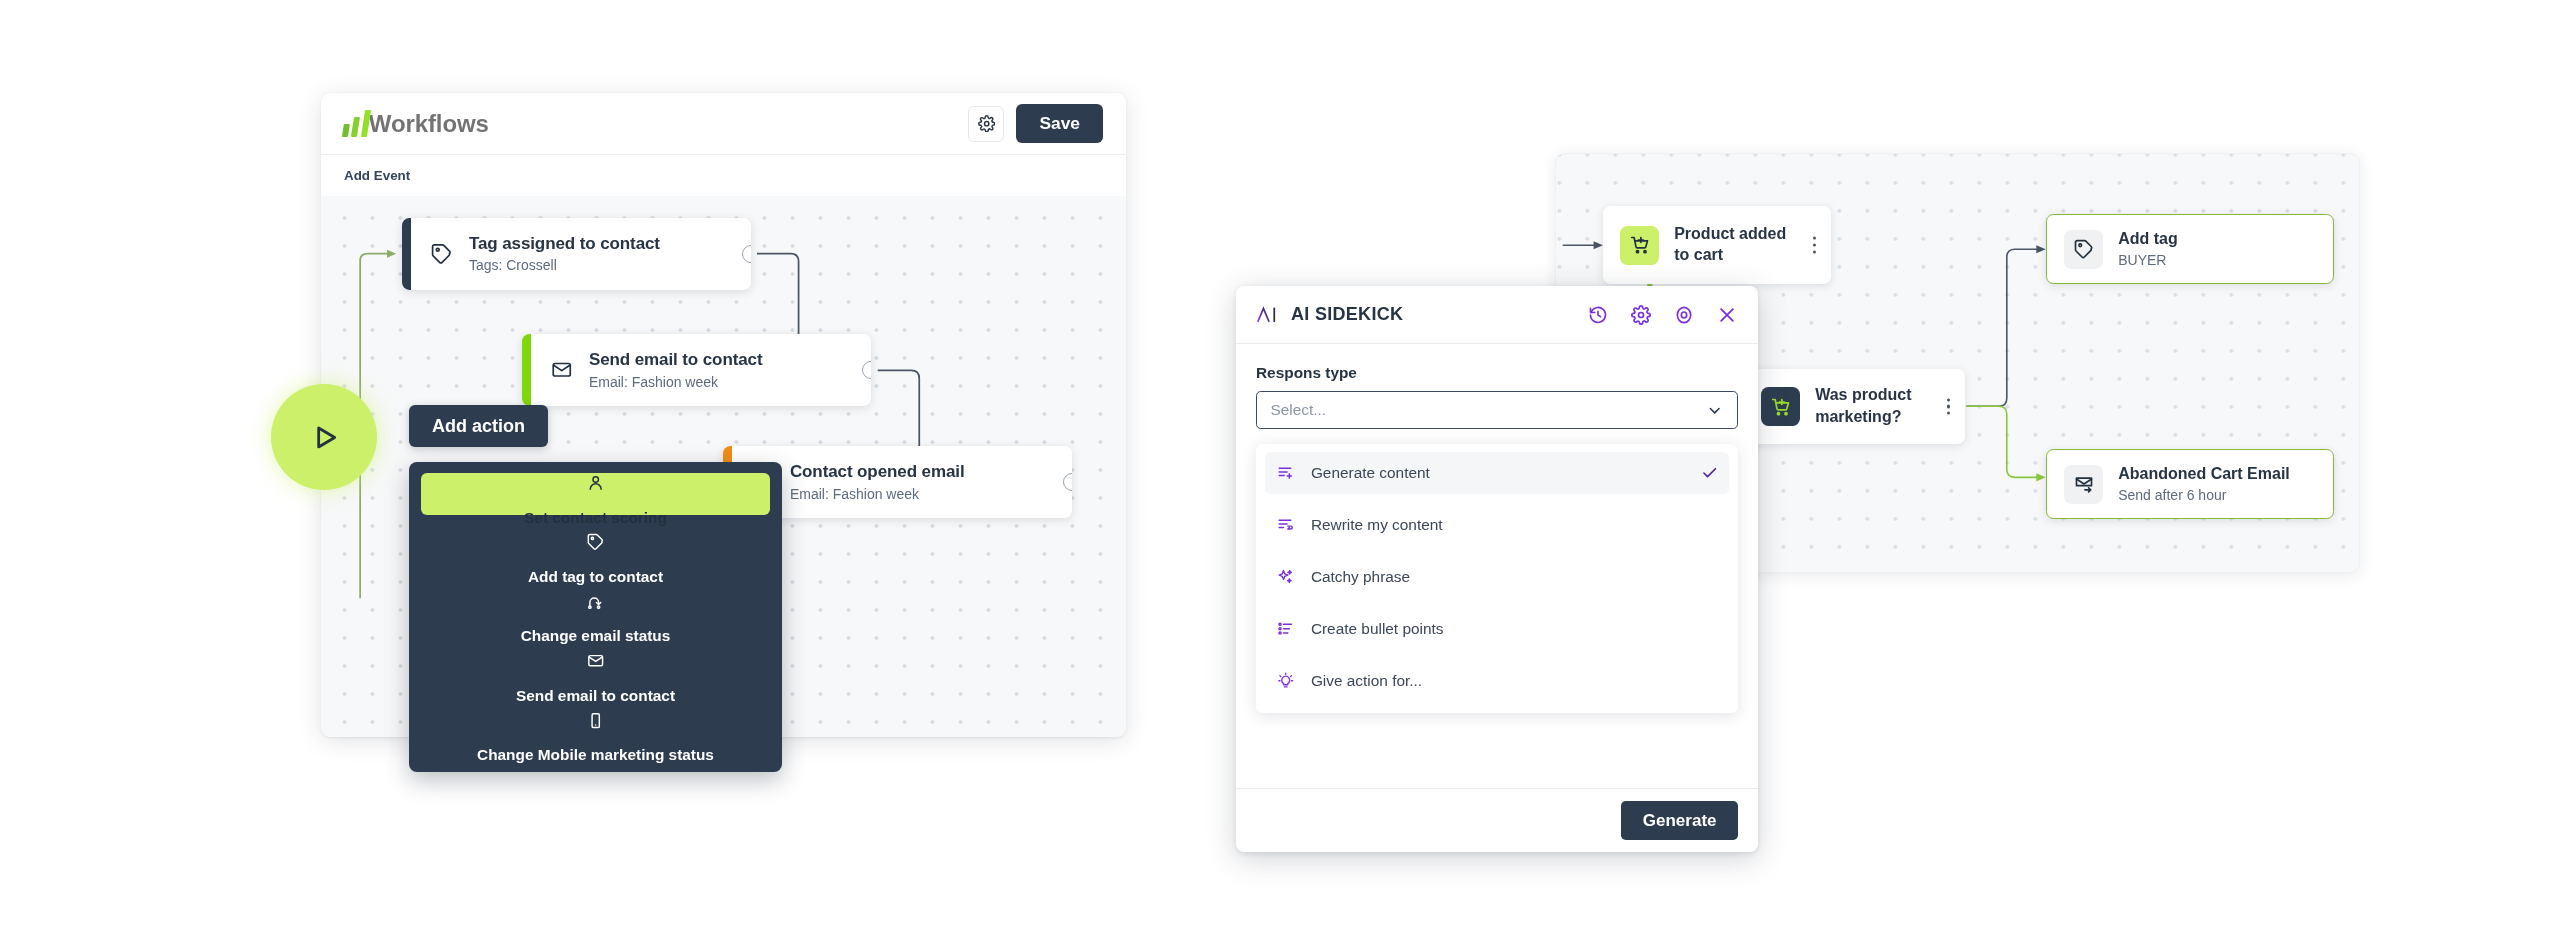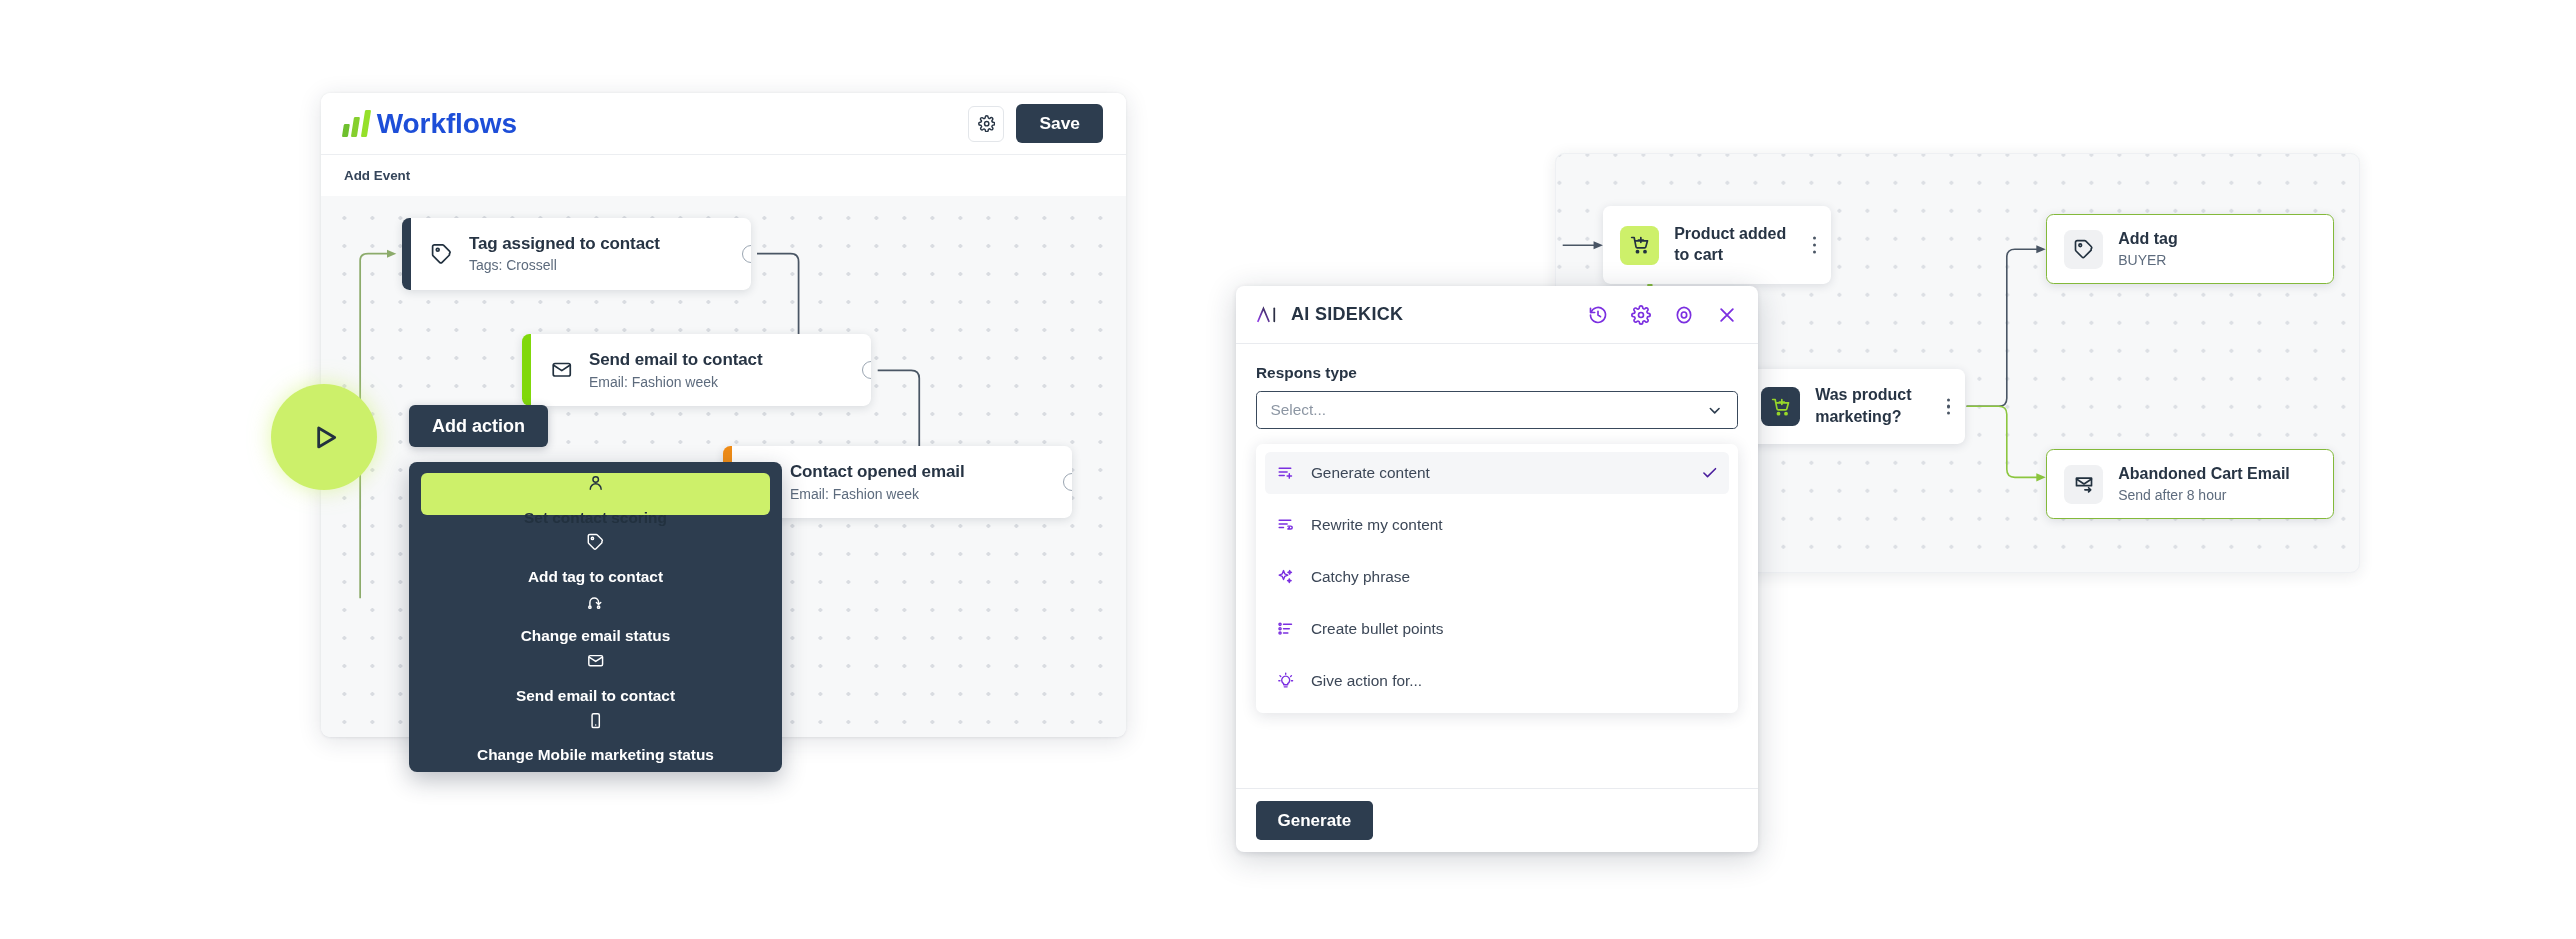--- a/index.html
+++ b/index.html
@@ -22,21 +22,21 @@
   #wf-header {
     position: relative; height: 62px; background: #fff;
     border-bottom: 0.7px solid #eceef1;
     display: flex; align-items: center; padding: 0 23px;
   }
   .logo-bars { display: flex; align-items: flex-end; gap: 3.4px; height: 27px; transform: skewX(-9deg); }
   .logo-bars i { display:block; width: 6px; border-radius: 1.3px; }
   .logo-bars i:nth-child(1) { height: 13.4px; background: #6fc02e; }
   .logo-bars i:nth-child(2) { height: 20px; background: #86cf2e; }
   .logo-bars i:nth-child(3) { height: 27px; background: #95e02a; }
-  #wf-title { margin-left: 8px; font-size: 28px; font-weight: 700; color: #1d4ed8; letter-spacing: -0.1px; }
+  #wf-title { margin-left: 0; font-size: 24px; font-weight: 700; color: #737373; letter-spacing: -0.1px; }
   #wf-header-actions { margin-left: auto; display: flex; align-items: center; gap: 12px; }
   .gear-btn {
     width: 36px; height: 36px; border: 0.7px solid #e3e6ea; border-radius: 6px;
     background: #fff; display: flex; align-items: center; justify-content: center;
   }
   .btn-dark {
     background: #2d3d4f; color: #fff; border-radius: 6px;
     font-size: 17.4px; font-weight: 600; padding: 8.7px 23px; border: none;
     font-family: "Liberation Sans", sans-serif;
   }
@@ -169,21 +169,21 @@
     display:flex; align-items:center; gap: 14.8px; height: 42px;
     padding: 0 10.7px; border-radius: 5.4px; font-size: 15.4px; color:#3c4757;
     margin-bottom: 10px; position:relative;text-align:center;
   }
   .opt:last-child { margin-bottom: 2.7px; }
   .opt.active { background:#f5f6f8; }
   .opt .o-ico { width: 20px; height:20px; display:flex; align-items:center; justify-content:center; flex:0 0 20px; }
   .opt .o-check { margin-left:auto; }
   #sk-footer {
     border-top: 0.7px solid #e9ebef; height: 64px;
-    display:flex; align-items:center; justify-content:flex-start; padding: 0 20px;
+    display:flex; align-items:center; justify-content:flex-end; padding: 0 20px;
   }
   #generate-btn {
     background:#2d3d4f; color:#fff; border:none; border-radius: 4.7px;
     font-size: 17px; font-weight: 600; padding: 9.4px 21.5px;
     font-family:"Liberation Sans", sans-serif;
   }
   svg { display:block; }
 </style>
 </head>
 <body>
@@ -260,21 +260,21 @@
     <div class="rnode" id="r-abandoned">
       <div class="icon-tile">
         <svg width="20" height="20" viewBox="0 0 24 24" fill="none" stroke="#22313f" stroke-width="2" stroke-linecap="round" stroke-linejoin="round">
           <path d="M3 5h18v9H3z"></path>
             <path d="m3 6 9 6 9-6"></path>
           <path d="M13 19h7M17.5 16.5 20 19l-2.5 2.5"></path>
         </svg>
       </div>
       <div class="rtxt">
         <span class="rtitle">Abandoned Cart Email</span>
-        <span class="rsub">Send after 8 hour</span>
+        <span class="rsub">Send after 6 hour</span>
       </div>
     </div>
   </div>
 
   <div id="wf-window">
     <div id="wf-header">
       <div class="logo-bars">
           <i></i>
           <i></i>
           <i></i>

